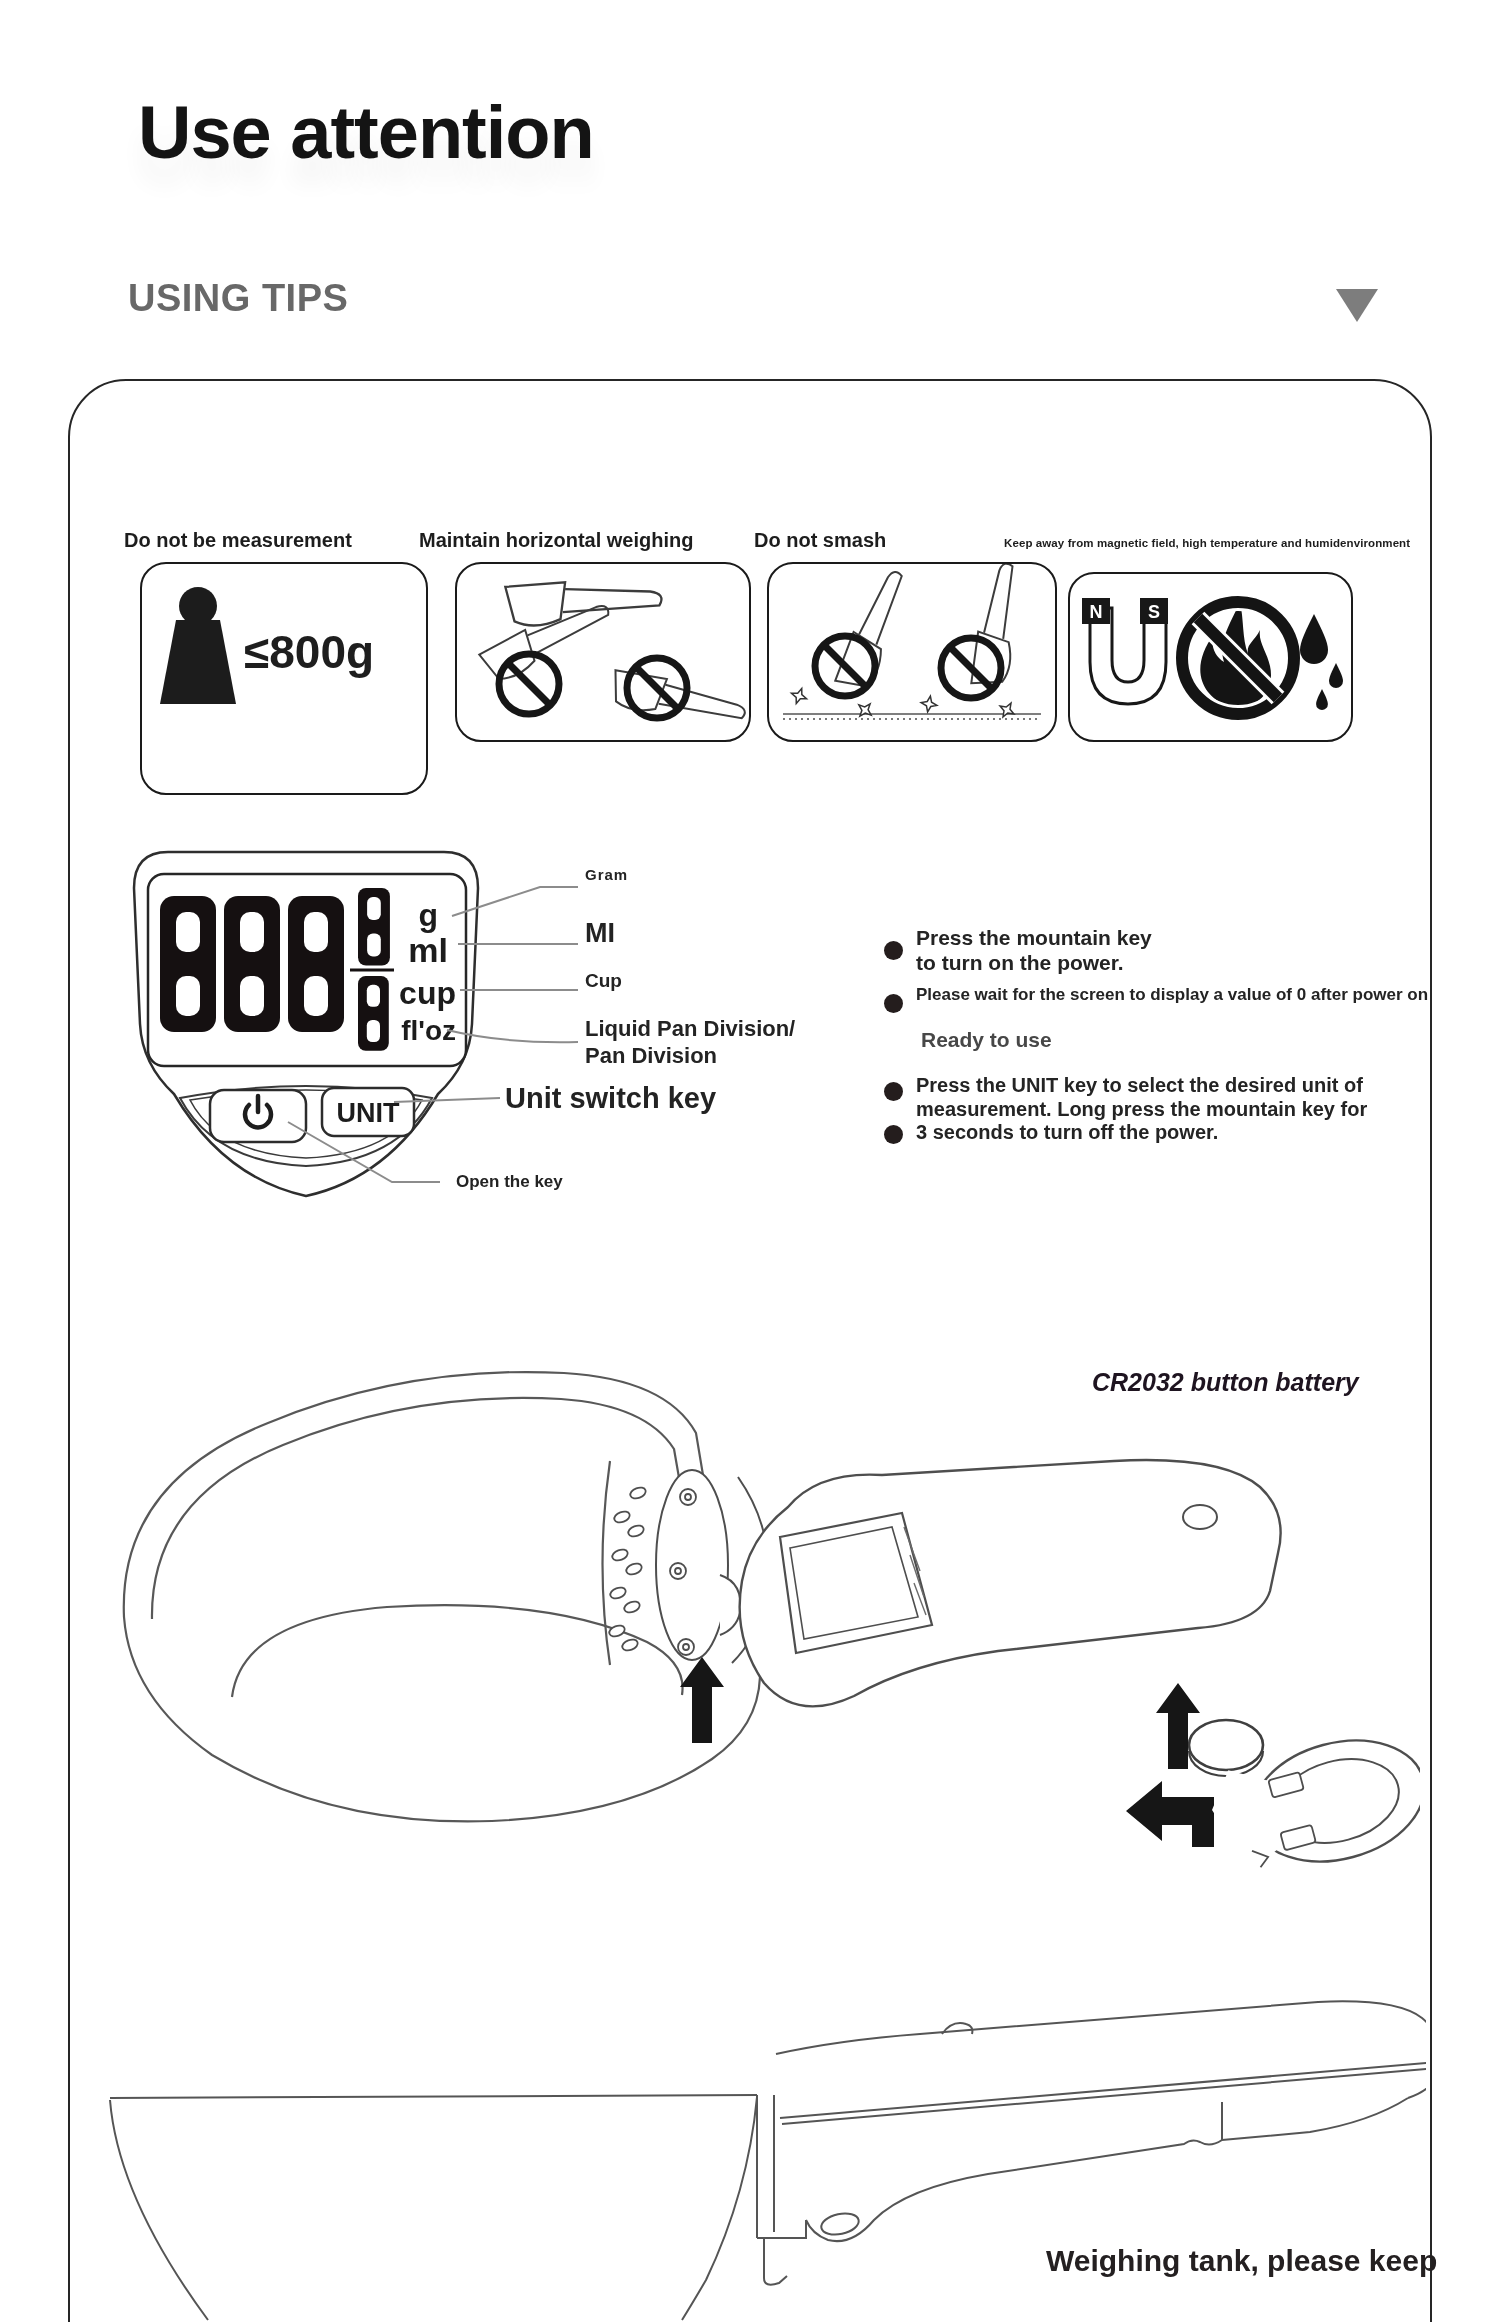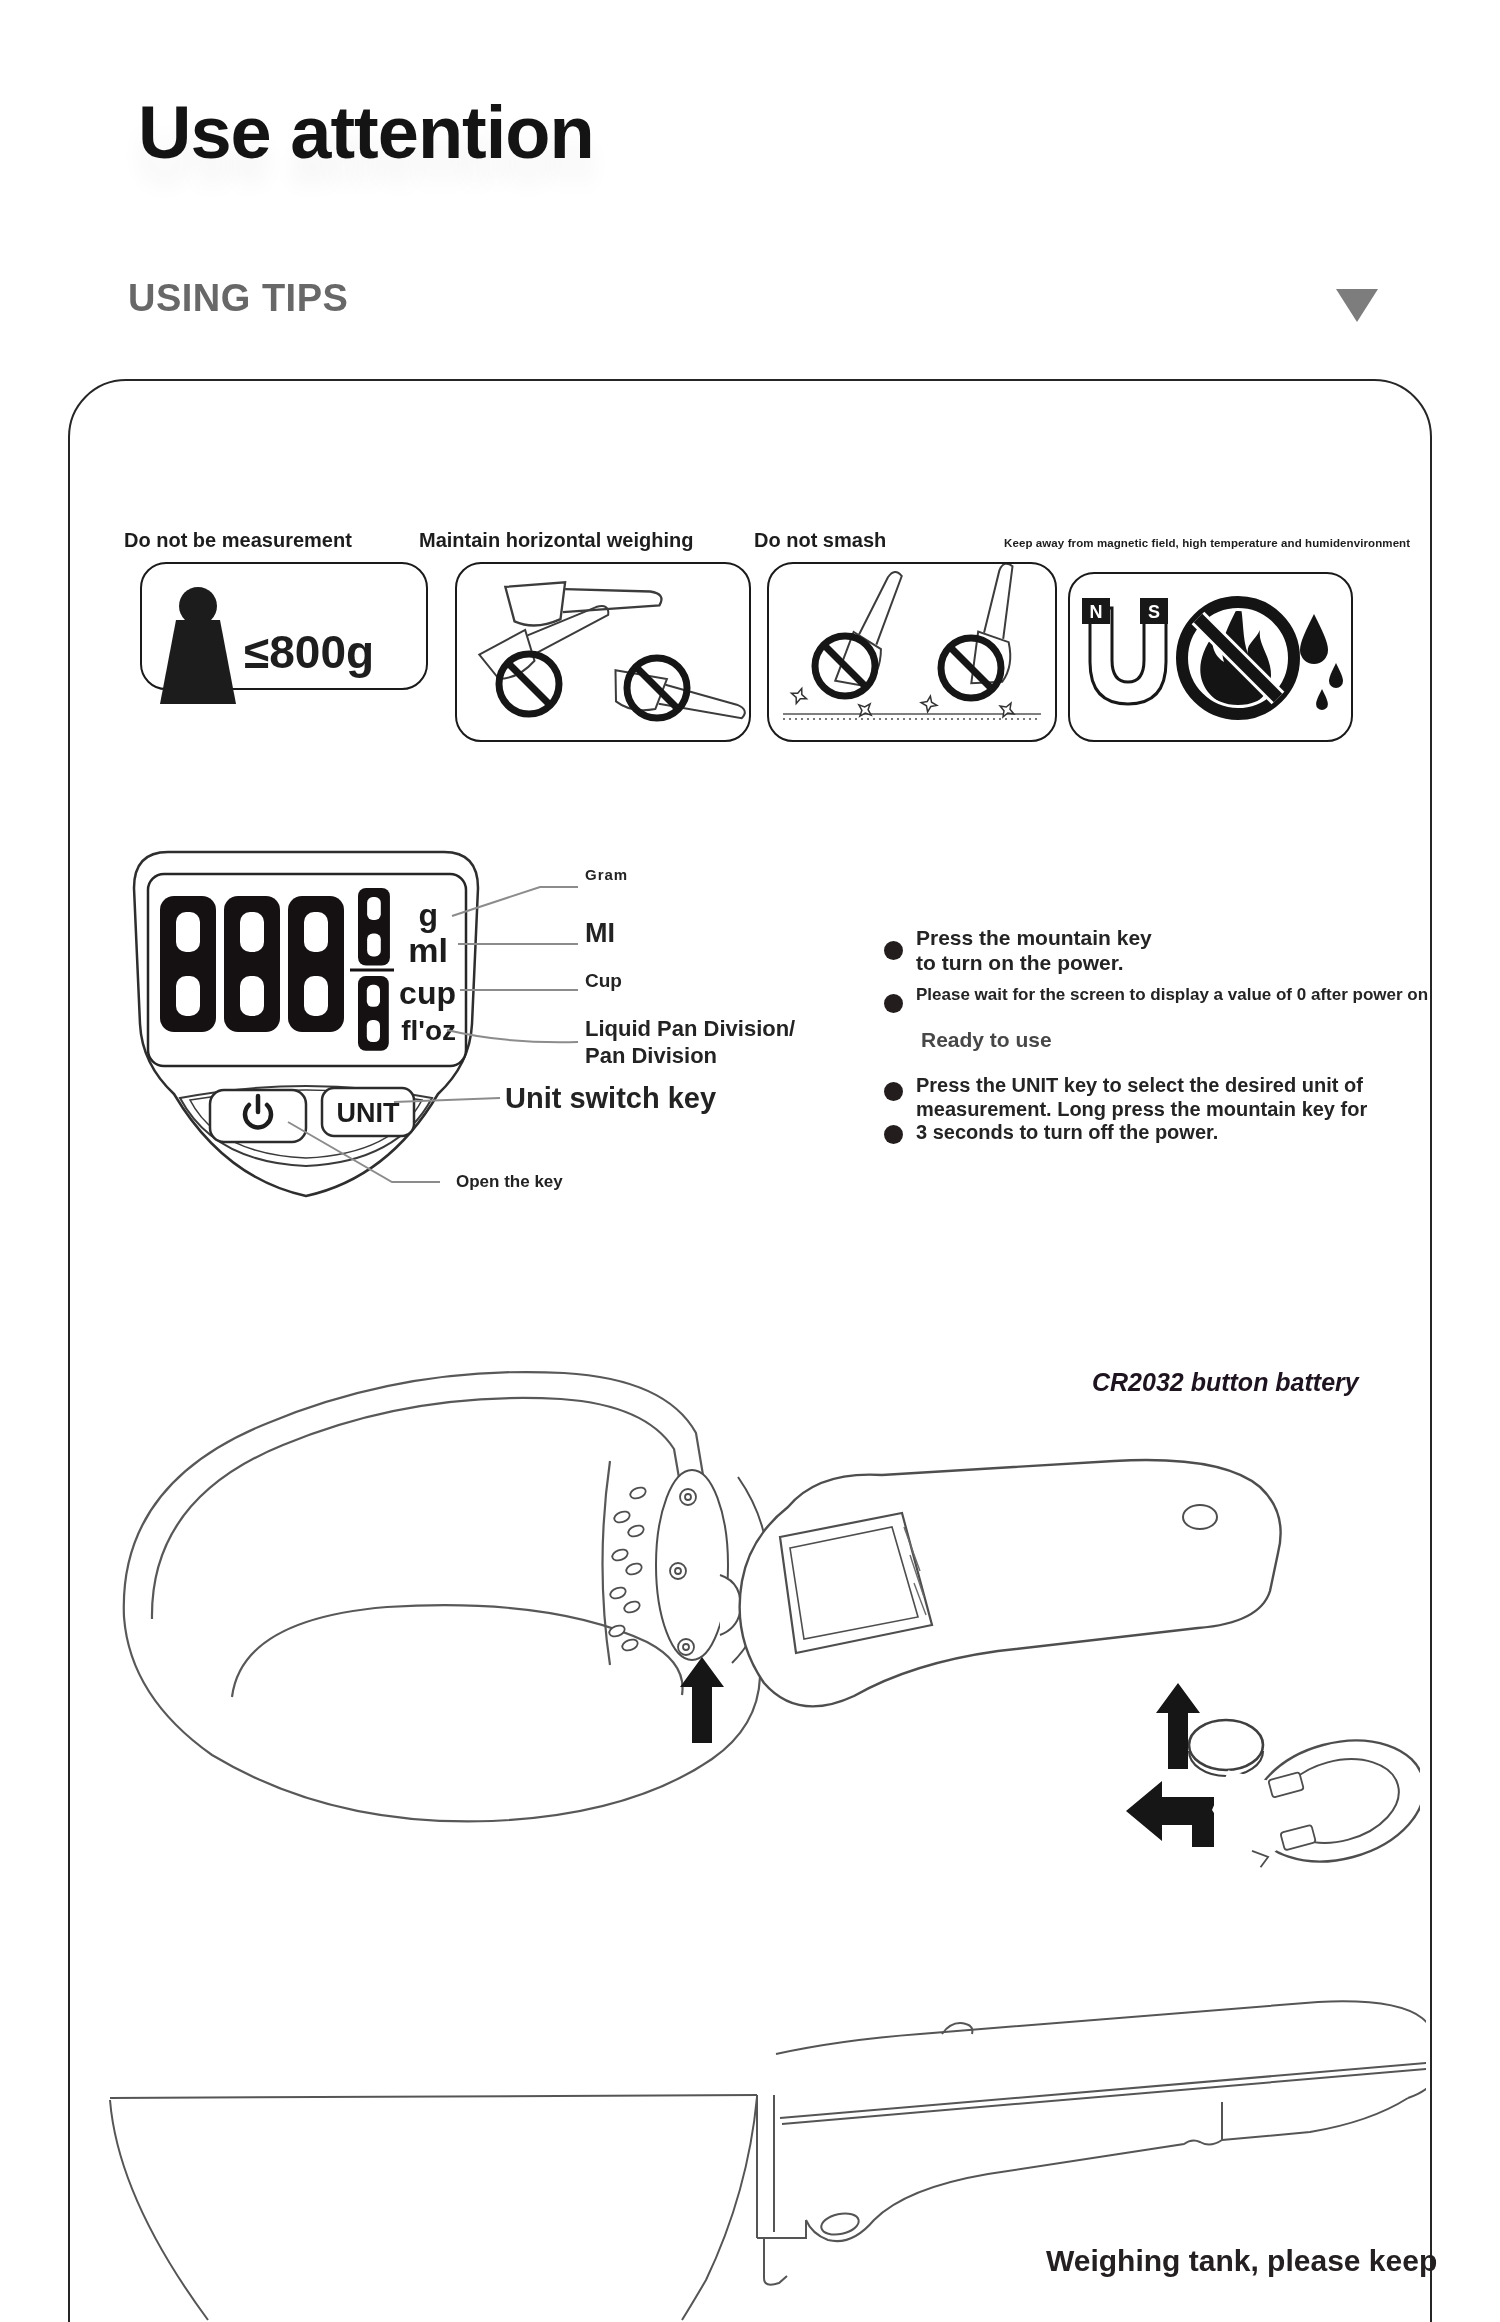--- a/index.html
+++ b/index.html
@@ -43,21 +43,21 @@
 <div class="abs section-title" style="left:128px;top:277px;">USING TIPS</div>
 <div class="abs tri-down" style="left:1336px;top:289px;"></div>
 
 <div class="abs big-box" style="left:68px;top:379px;width:1360px;height:2000px;"></div>
 
 <div class="abs warn-label" style="left:124px;top:529px;">Do not be measurement</div>
 <div class="abs warn-label" style="left:419px;top:529px;">Maintain horizontal weighing</div>
 <div class="abs warn-label" style="left:754px;top:529px;">Do not smash</div>
 <div class="abs warn-label tiny" style="left:1004px;top:537px;">Keep away from magnetic field, high temperature and humidenvironment</div>
 
-<div class="abs warnbox" style="left:140px;top:562px;width:288px;height:128px;">
+<div class="abs warnbox" style="left:140px;top:562px;width:288px;height:233px;">
   <svg width="283" height="175" viewBox="0 0 283 175">
     <g fill="#1c1c1c">
       <circle cx="56" cy="42" r="19"></circle>
       <path d="M 34 56 L 78 56 L 94 140 L 18 140 Z"></path>
     </g>
     <text x="102" y="104" font-size="46" font-weight="bold" fill="#1e1e1e">≤800g</text>
   </svg>
 </div>
 
 <div class="abs warnbox" style="left:455px;top:562px;width:296px;height:180px;">

